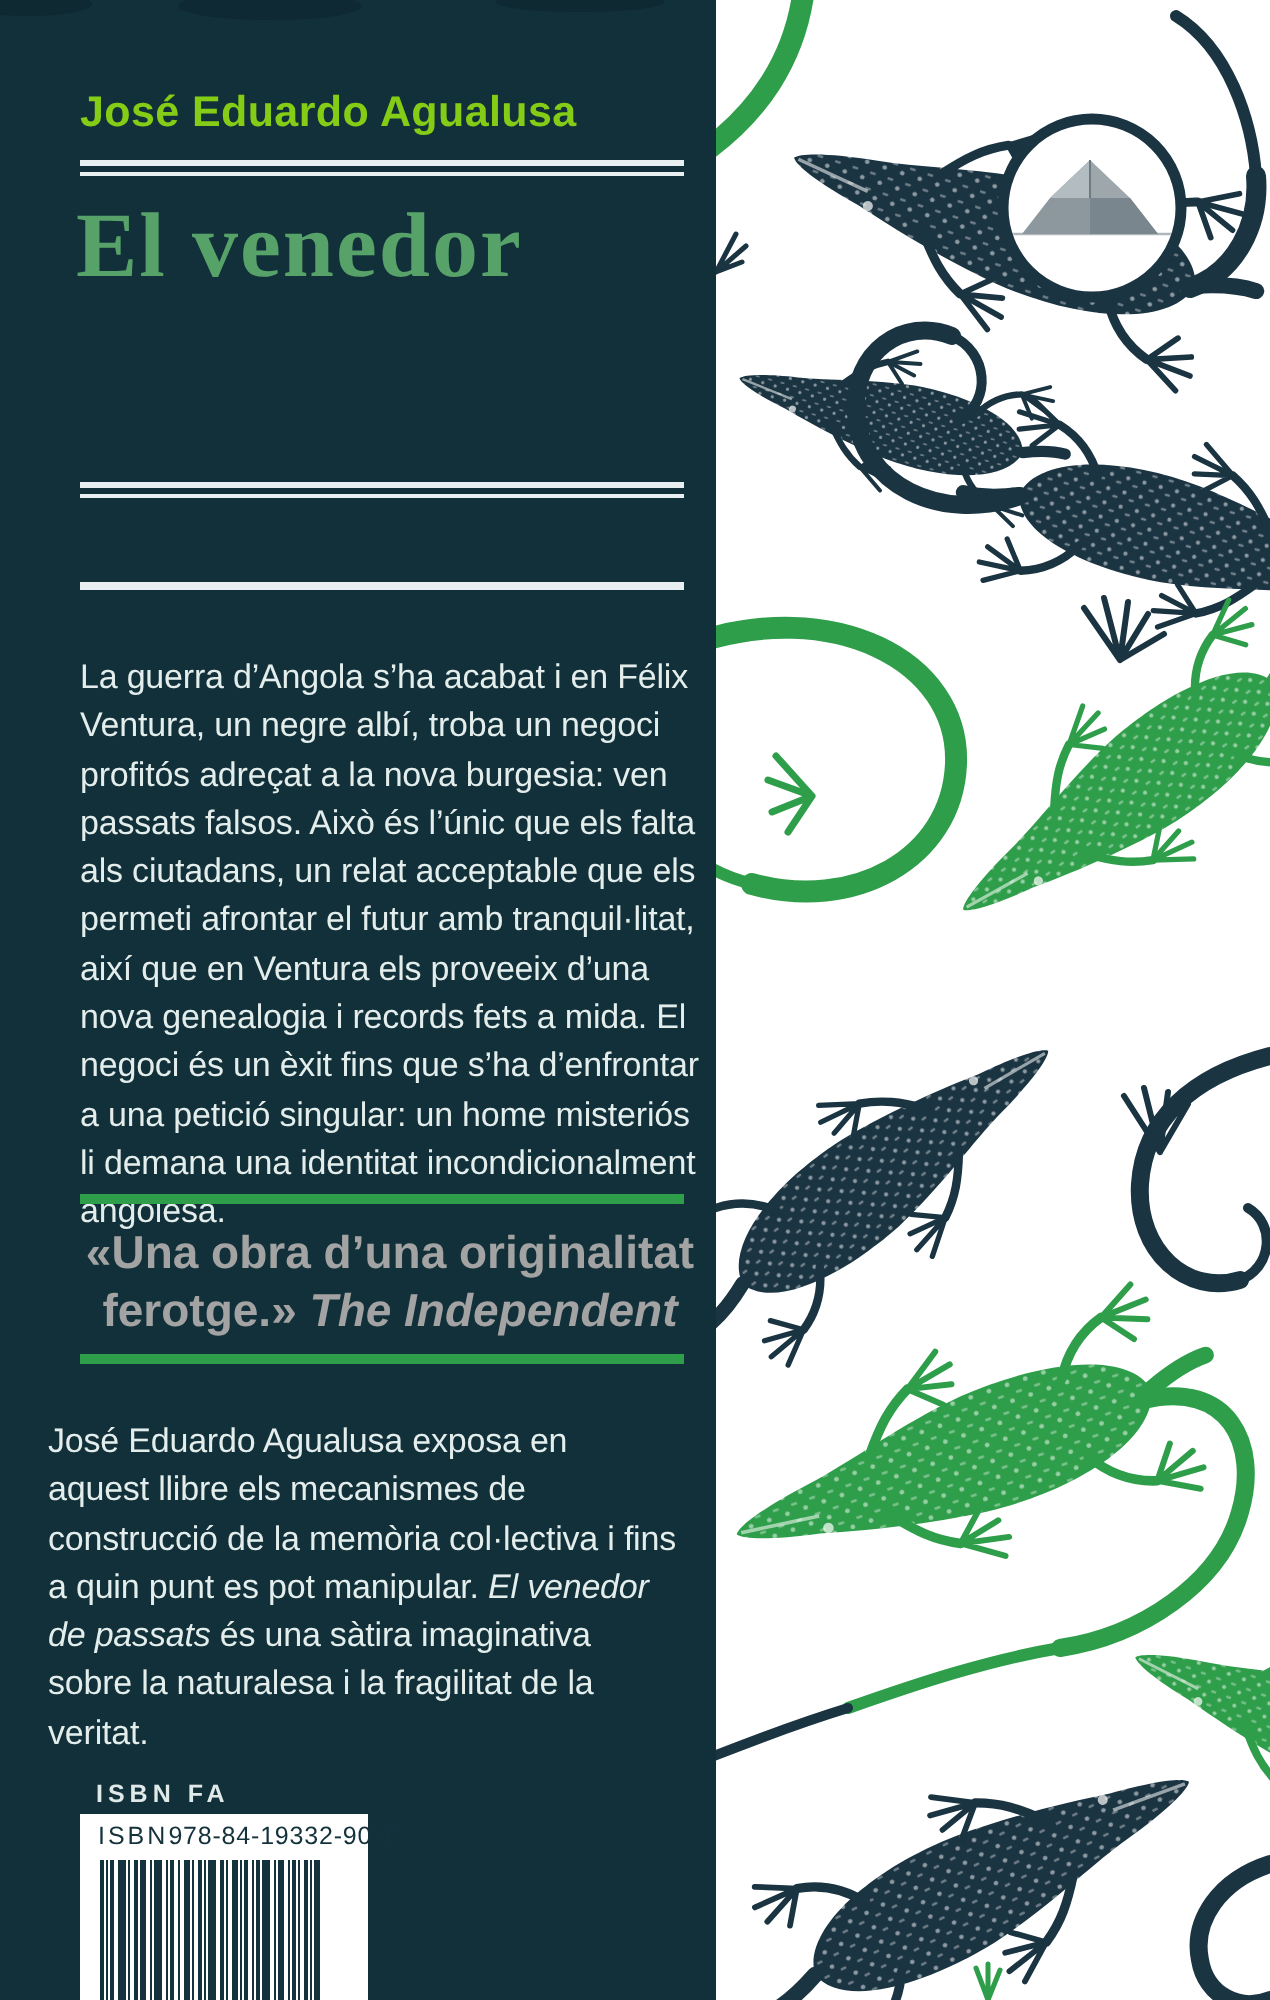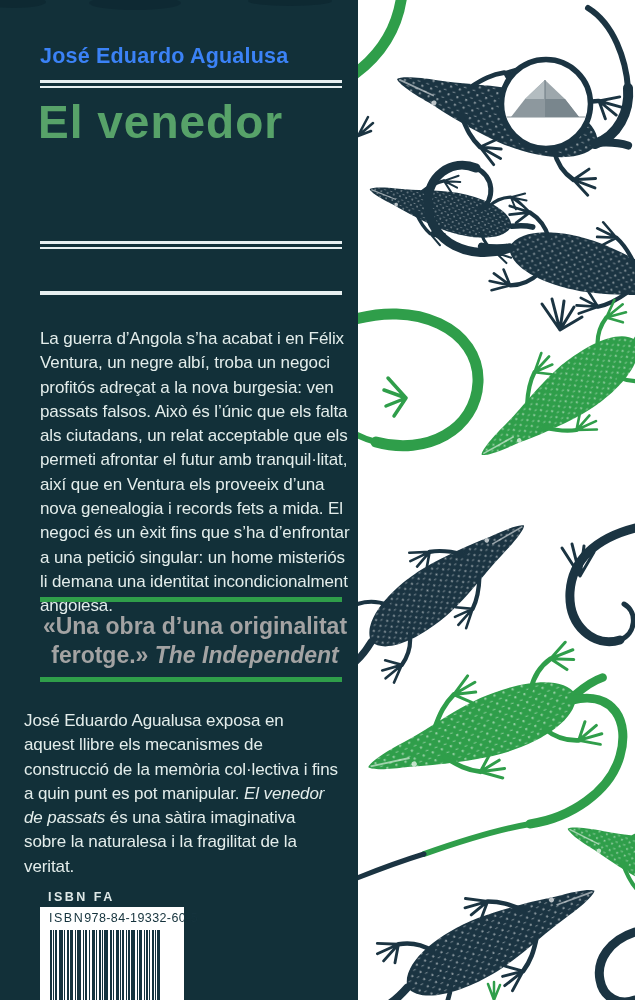--- a/index.html
+++ b/index.html
@@ -2,32 +2,32 @@
 <html><head>
 <meta charset="utf-8">
 <style>
   html,body{margin:0;padding:0;background:#ffffff;}
   .cover{position:relative;width:635px;height:1000px;overflow:hidden;
          font-family:"Liberation Sans",sans-serif;background:#ffffff;}
 
   
   .left-panel{position:absolute;left:0;top:0;width:358px;height:1000px;background:#123039;}
   .lp-abs{position:absolute;}
-  .author{left:40px;top:44px;font-size:21.5px;font-weight:700;color:#3b82f6;letter-spacing:.2px;}
+  .author{left:40px;top:44px;font-size:21.5px;font-weight:700;color:#84cc16;letter-spacing:.2px;}
   .rule{left:40px;width:302px;background:#e7eff0;}
   .rule.r1a{top:80px;height:3px;}
   .rule.r1b{top:85.5px;height:2px;}
   .rule.r2a{top:241px;height:3px;}
   .rule.r2b{top:246.5px;height:2px;}
   .rule.r3{top:291px;height:3.5px;}
   .rule.green{background:#2f9e4a;height:4.5px;}
   .rule.g1{top:597px;}
   .rule.g2{top:677px;}
   .title{left:38px;top:94px;width:320px;color:#57a269;
-         font-family:Liberation Sans, sans-serif;font-weight:700;
+         font-family:Liberation Serif, serif;font-weight:700;
          font-size:46px;line-height:57px;letter-spacing:1px;}
   .title span{display:block;}
   .trad{left:40px;top:260px;font-size:16px;font-weight:700;color:#eef4f2;letter-spacing:-.2px;}
   .synopsis{left:40px;top:327px;width:314px;font-size:17px;line-height:24.3px;
             color:#e3edeb;letter-spacing:-.1px;}
   .quote{left:40px;top:612px;width:310px;font-size:23px;line-height:29px;
          font-weight:700;color:#a3a3a3;text-align:center;}
   .quote em{font-style:italic;}
   .about{left:24px;top:709px;width:314px;font-size:17px;line-height:24.3px;
          color:#e3edeb;letter-spacing:-.1px;}
@@ -83,21 +83,21 @@
     <div class="lp-abs rule green g2"></div>
 
     <div class="lp-abs about">
       <span>José Eduardo Agualusa exposa en aquest llibre els mecanismes de construcció de la memòria col·lectiva i fins a quin punt es pot manipular. </span><em>El venedor de passats</em><span> és una sàtira imaginativa sobre la naturalesa i la fragilitat de la veritat.</span>
     </div>
 
     <div class="lp-abs ibic">ISBN FA</div>
 
     <div class="lp-abs barcode-panel">
       <div class="isbn-line">
-        <span class="lbl">ISBN</span><span class="num">978-84-19332-60-5</span>
+        <span class="lbl">ISBN</span><span class="num">978-84-19332-90-7</span>
       </div>
       <div class="bars">
           <div style="width: 2px; margin-right: 1px;"></div>
           <div style="width: 1px; margin-right: 1px;"></div>
           <div style="width: 2px; margin-right: 2px;"></div>
           <div style="width: 4px; margin-right: 1px;"></div>
           <div style="width: 1px; margin-right: 2px;"></div>
           <div style="width: 2px; margin-right: 1px;"></div>
           <div style="width: 3px; margin-right: 2px;"></div>
           <div style="width: 1px; margin-right: 1px;"></div>

